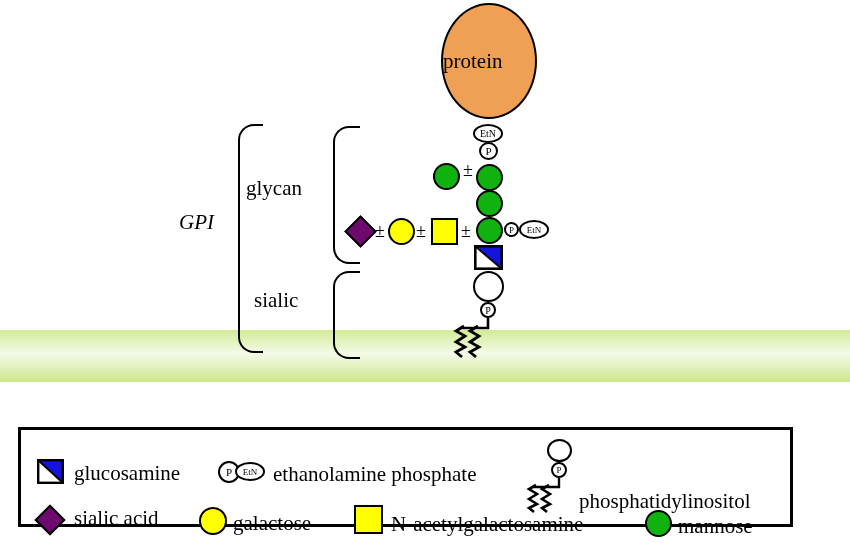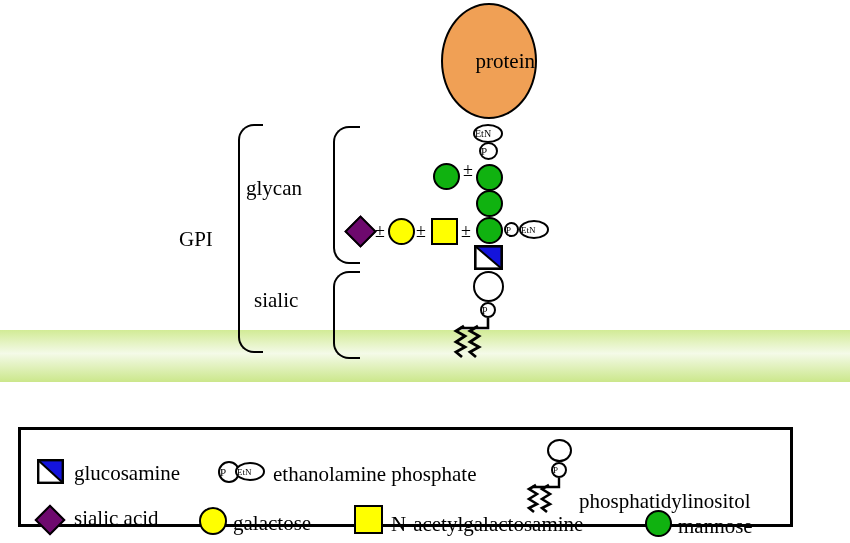--- a/index.html
+++ b/index.html
@@ -7,28 +7,28 @@
         font-family:"Liberation Serif","DejaVu Serif",serif;color:#000;}
 
   
   .membrane{position:absolute;left:0;top:330px;width:850px;height:52px;
     background:linear-gradient(to bottom,var(--membrane-top) 0%,var(--membrane-mid) 45%,var(--membrane-bottom) 100%);}
   .membrane-label{position:absolute;left:528px;top:348px;font-size:21px;}
 
   
   .sym{position:absolute;box-sizing:border-box;border:2.5px solid #000;}
   .circle{border-radius:50%;}
-  .lbl-circle{display:flex;align-items:center;justify-content:flex-start;background:#fff;}
+  .lbl-circle{display:flex;align-items:center;justify-content:center;background:#fff;}
   .mannose{background:var(--mannose);}
   .galactose{background:var(--galactose);}
   .white-fill{background:#fff;}
   .diamond{background:var(--sialic-acid);transform:rotate(45deg);}
 
   .protein{left:441px;top:3px;width:96px;height:116px;border-radius:50%;
-    background:var(--protein);border-width:2.6px;display:flex;align-items:center;justify-content:flex-end;font-size:21px;}
+    background:var(--protein);border-width:2.6px;display:flex;align-items:center;justify-content:flex-start;font-size:21px;}
 
   .pm{position:absolute;font-size:18px;line-height:18px;width:14px;text-align:center;}
 
   .bracket{position:absolute;box-sizing:border-box;border-left:2.6px solid #000;
     border-top:2.6px solid #000;border-bottom:2.6px solid #000;
     border-top-left-radius:16px;border-bottom-left-radius:16px;}
   .side-label{position:absolute;font-size:21px;}
 
   
   .legend{position:absolute;left:18px;top:427px;width:775px;height:100px;
@@ -42,21 +42,21 @@
 </head>
 <body>
 
 <div id="page">
 
   <div class="membrane"></div>
 
   <div class="bracket" style="left:238px;top:124px;width:25px;height:229px;"></div>
   <div class="bracket" style="left:333px;top:126px;width:27px;height:138px;"></div>
   <div class="bracket" style="left:333px;top:271px;width:27px;height:88px;"></div>
-  <div class="side-label" style="left:179px;top:227px;">GPI</div>
+  <div class="side-label" style="left:179px;top:210px;font-style:italic;">GPI</div>
   <div class="side-label" style="left:246px;top:176px;">glycan</div>
   <div class="side-label" style="left:254px;top:288px;">sialic</div>
 
   <div class="sym protein">
     <span>protein</span>
   </div>
   <div class="sym circle lbl-circle" style="left:473px;top:124px;width:30px;height:19px;font-size:10px;">
       <span>EtN</span>
     </div>
   <div class="sym circle lbl-circle" style="left:479px;top:142px;width:19px;height:18px;font-size:11px;">

